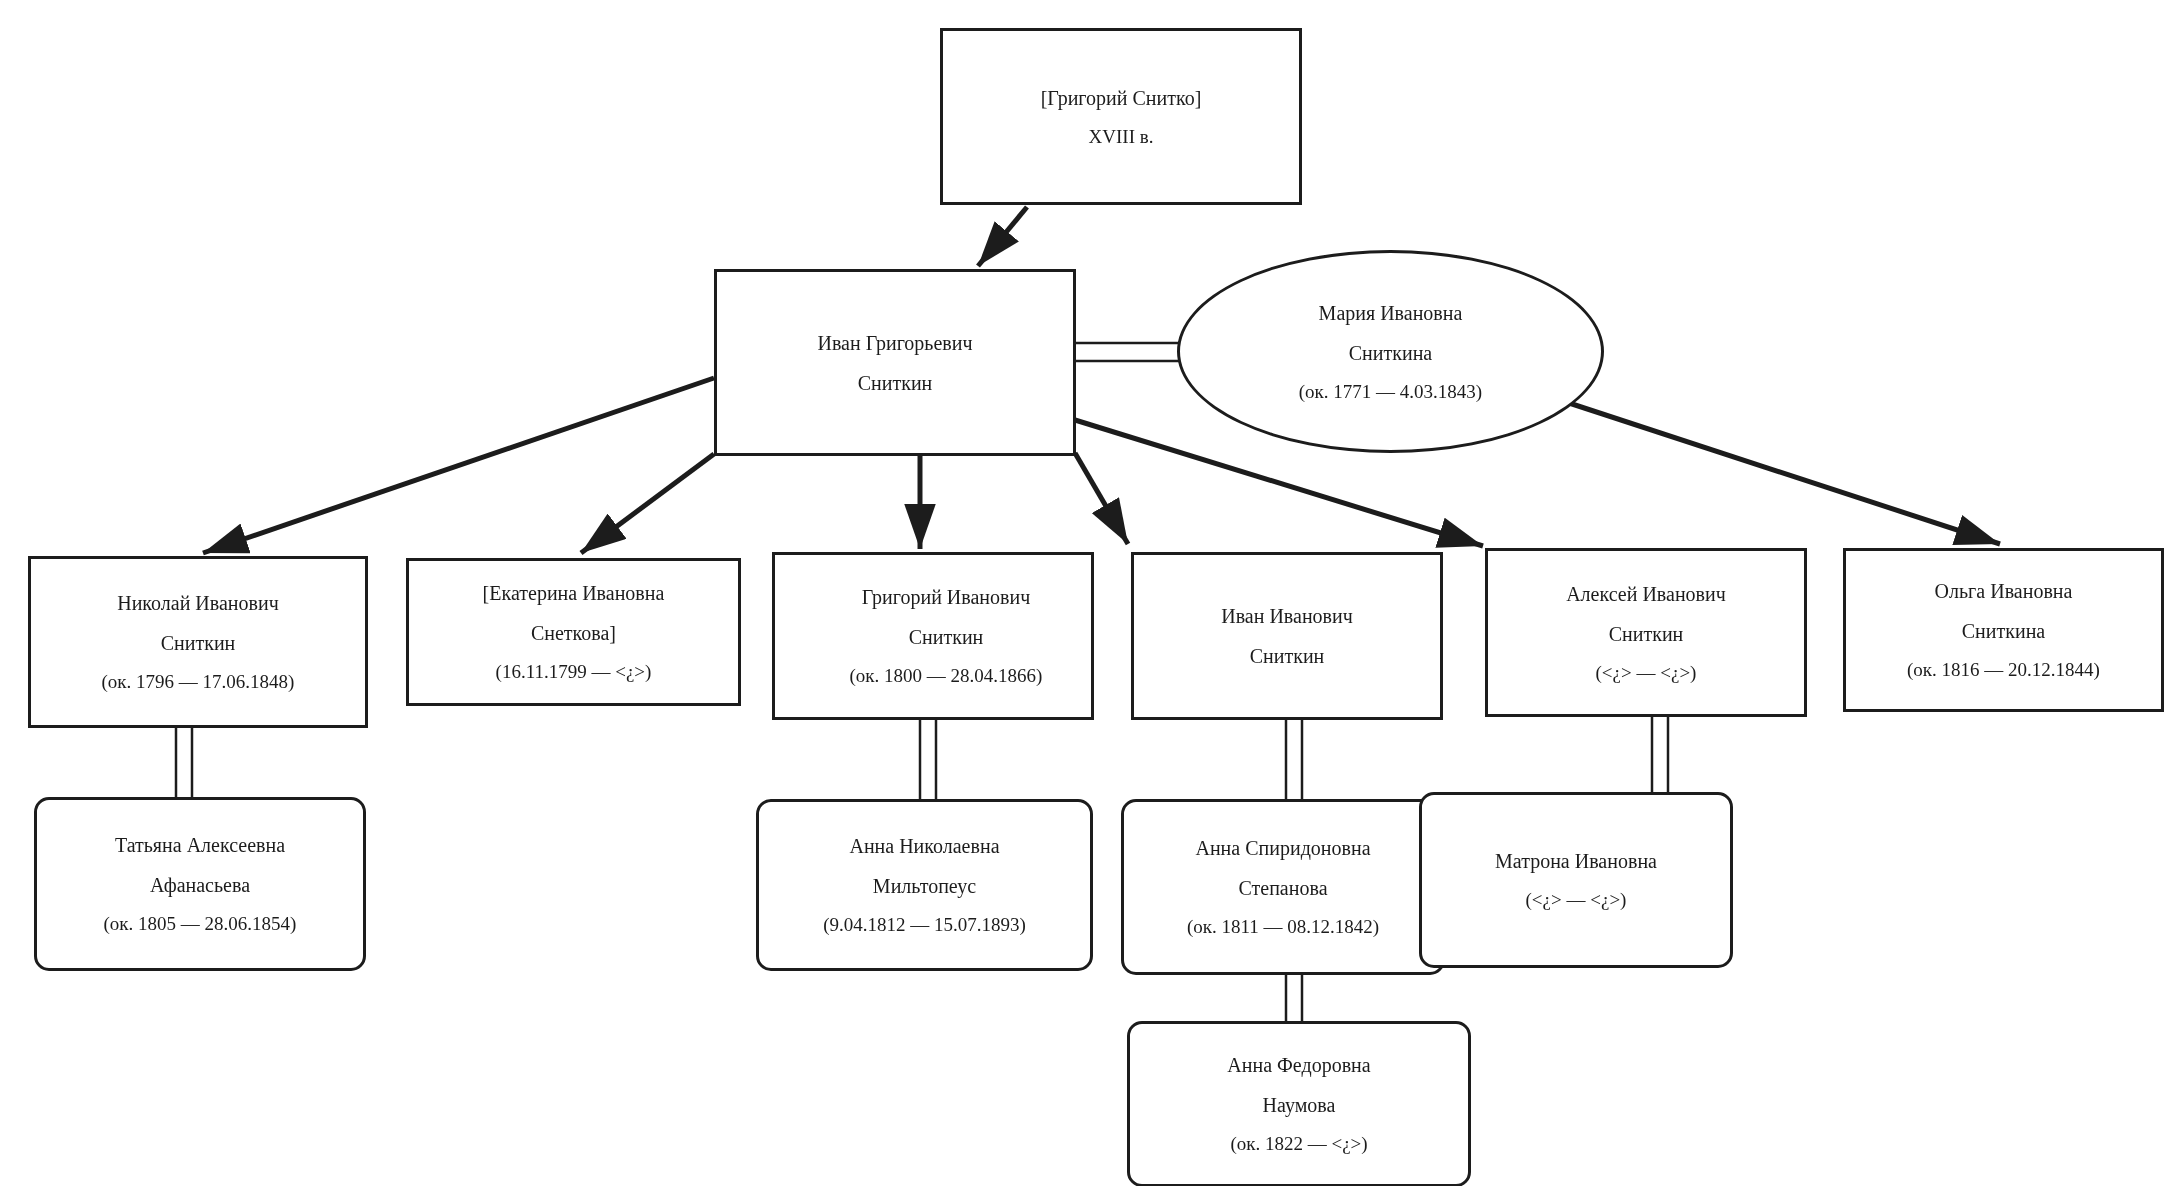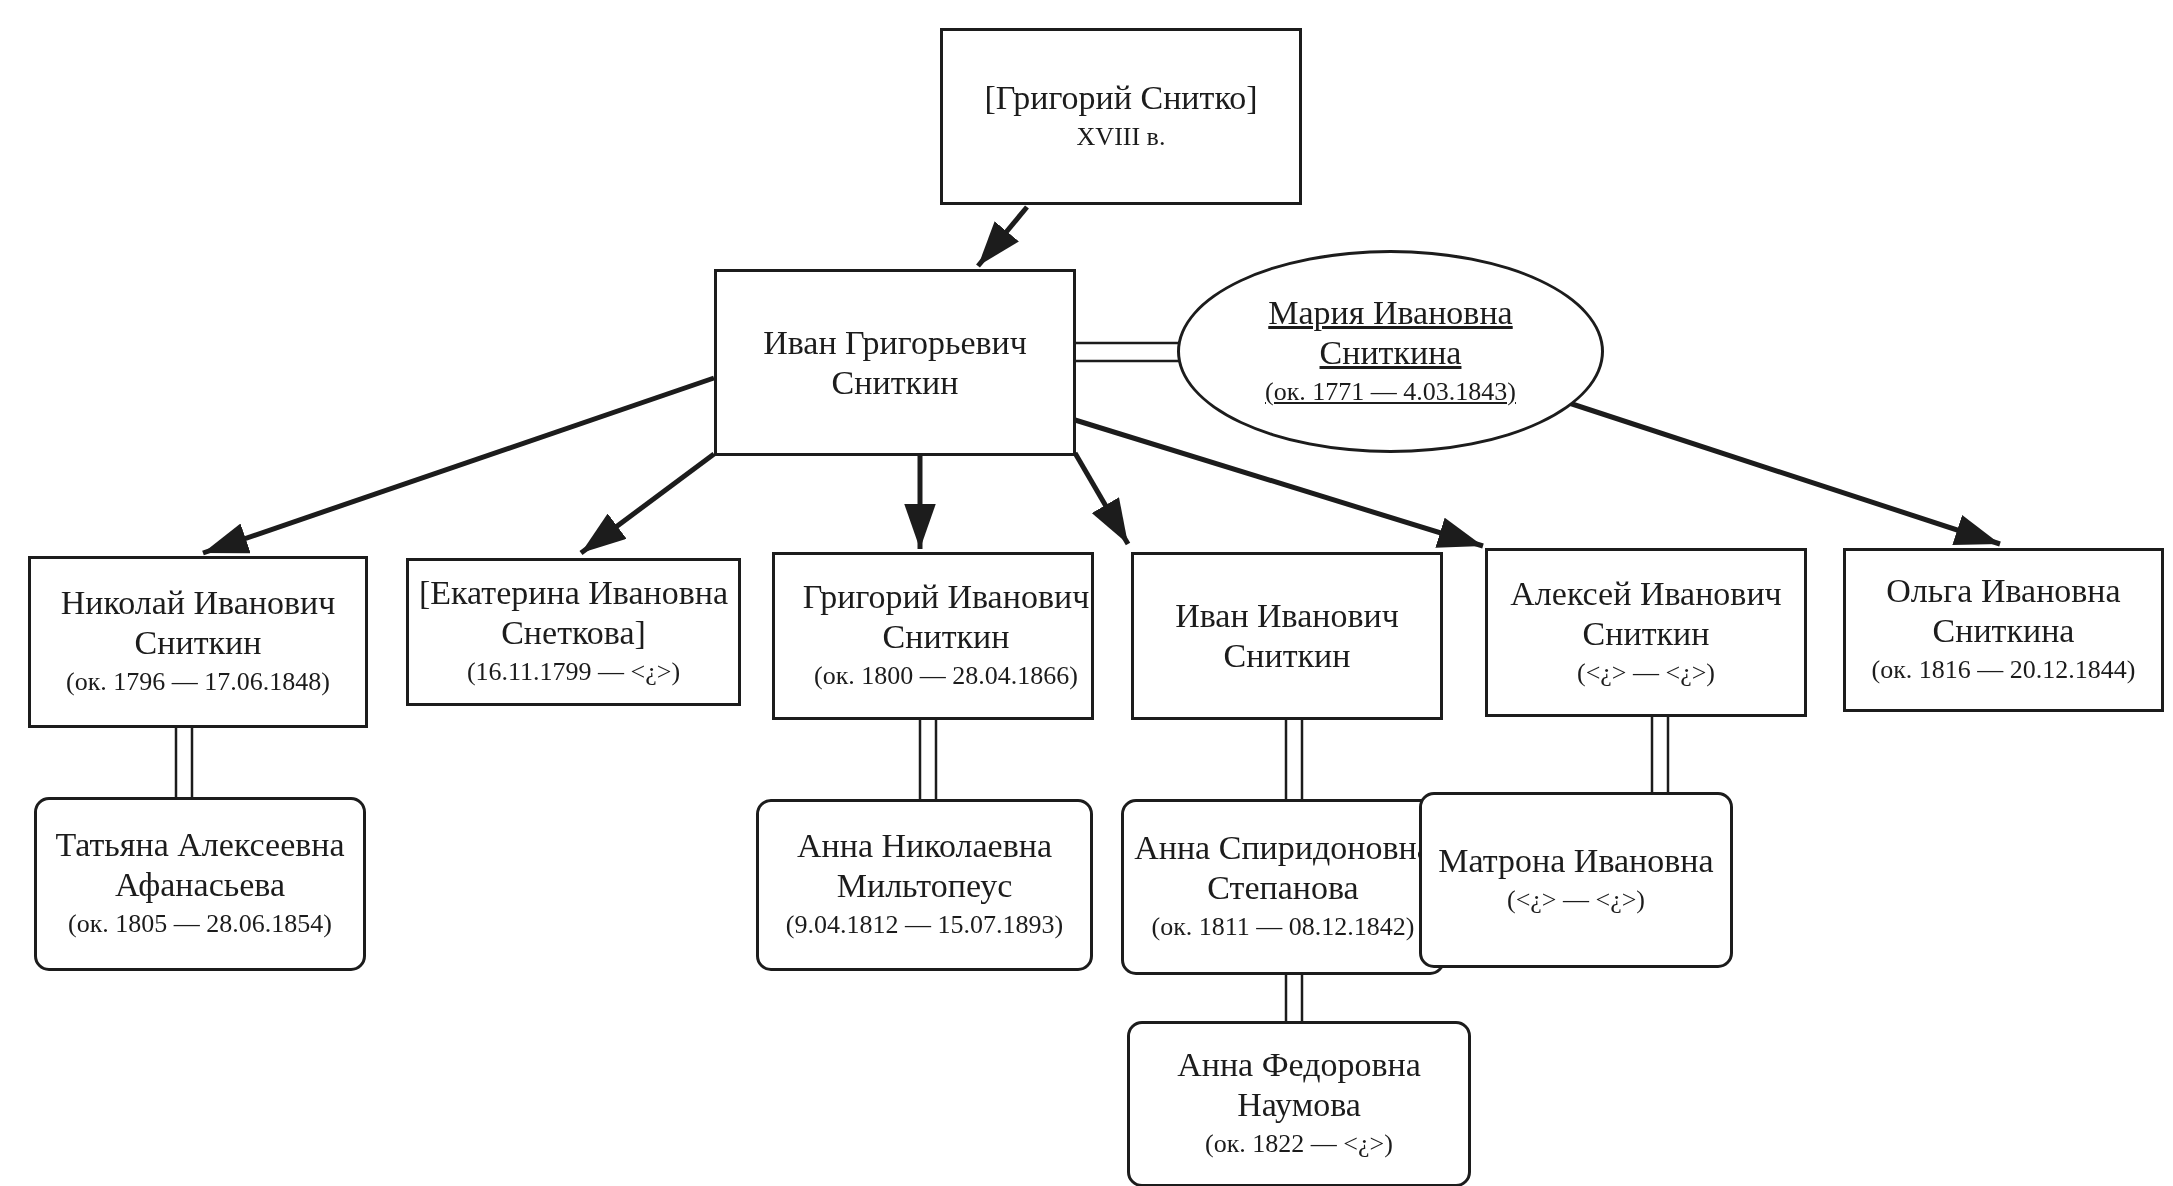--- a/index.html
+++ b/index.html
@@ -29,31 +29,31 @@
     background: #ffffff;
     border: 3px solid #1c1c1c;
     display: flex;
     flex-direction: column;
     justify-content: center;
     align-items: center;
     text-align: center;
   }
   .node.rect { border-radius: 0; }
   .node.rounded { border-radius: 15px; }
-  .node.ellipse { border-radius: 50%; text-decoration: underline; }
+  .node.ellipse { border-radius: 50%; }
   .node .name {
     display: block;
-    font-size: 34px;
+    font-size: 20px;
     line-height: 40px;
     white-space: nowrap;
     text-align: right;
   }
   .node .dates {
     display: block;
-    font-size: 26px;
+    font-size: 19px;
     line-height: 38px;
     white-space: nowrap;
   }
 </style>
 </head>
 <body>
 
 <div id="canvas">
 
   <svg id="connectors" viewBox="0 0 2173 1186" xmlns="http://www.w3.org/2000/svg">

